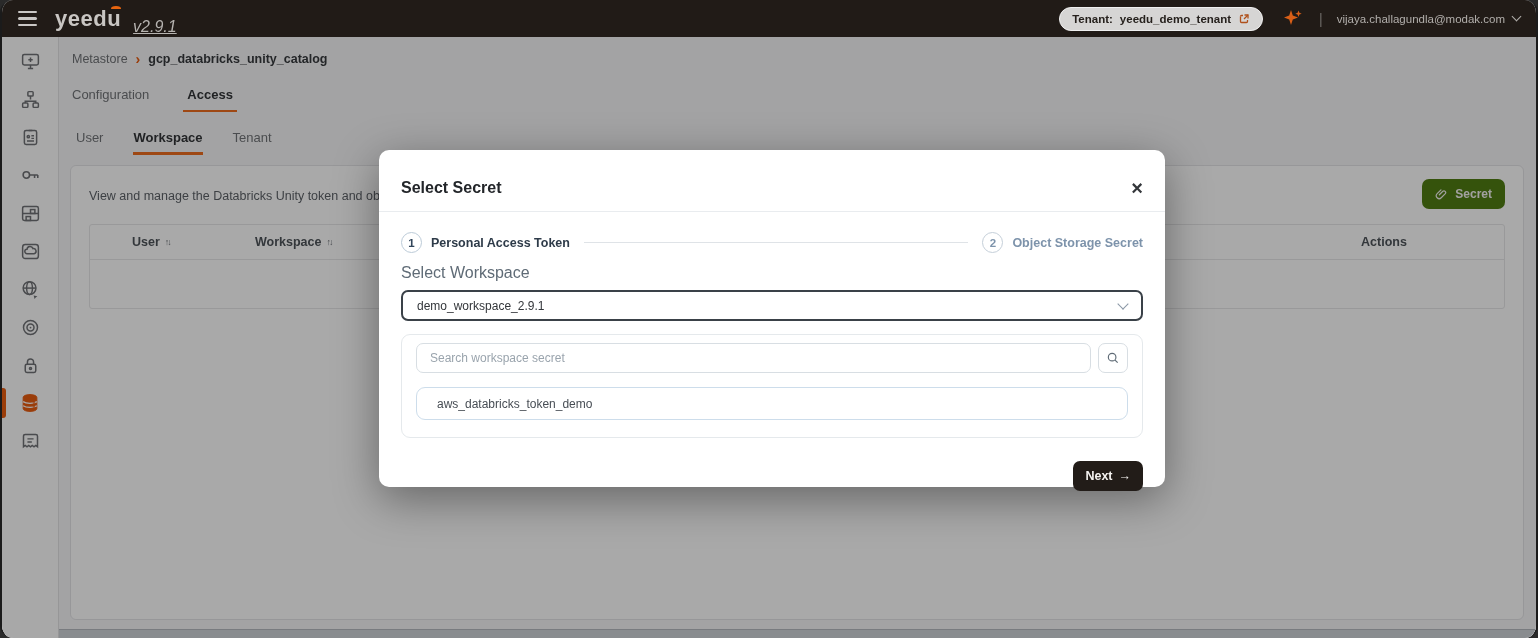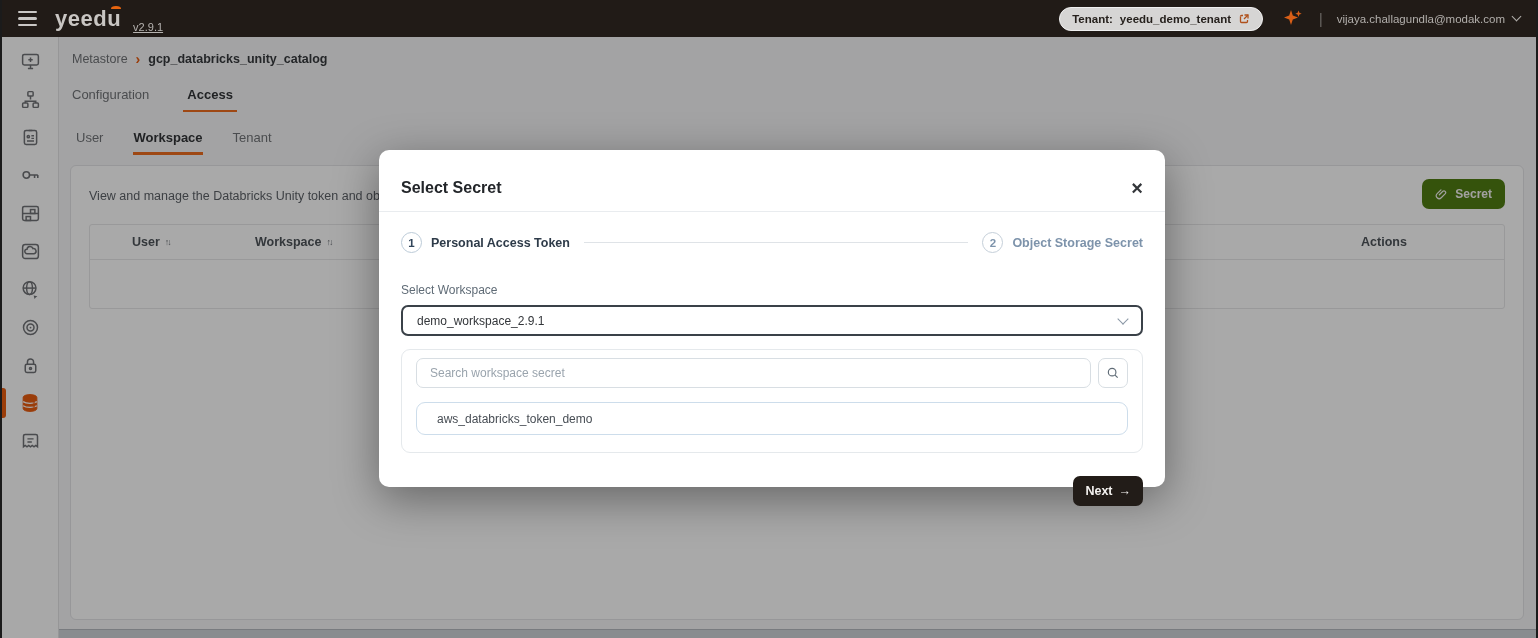--- a/index.html
+++ b/index.html
@@ -1,29 +1,29 @@
 <!DOCTYPE html>
 <html><head>
 <meta charset="utf-8">
 <style>
   * { box-sizing: border-box; margin: 0; padding: 0; }
   html,body { width:1538px; height:638px; }
   body { font-family: "Liberation Sans", sans-serif; background:#2a2a2a; }
   .window { position:relative; width:1538px; height:638px; overflow:hidden;
-            border-left:2px solid #1b1b1b; border-right:2px solid #1b1b1b; background:#f6f6f7; }
+            border-left:2px solid #1b1b1b; border-right:2px solid #1b1b1b; background:#f6f6f7;border-radius:13px; }
 
   
   .topbar { position:relative; z-index:20; height:37px; background:#211b17; display:flex; align-items:center;
             padding:0 16px; gap:12px; }
   .burger { display:flex; flex-direction:column; gap:4px; cursor:pointer; margin-right:6px;}
   .burger i { display:block; width:19px; height:2.5px; background:#c9c7c5; border-radius:2px; }
   .logo { position:relative; color:#c9c6c3; font-size:22px; font-weight:bold; letter-spacing:.5px; line-height:1; }
   .logo .breve { position:absolute; right:0px; top:-2px; width:10px; height:5px;
                  border-top:3px solid #e8650f; border-radius:50%; }
-  .version { color:#b6b3b0; font-size:11px; text-decoration:underline; margin-top:16px; }
+  .version { color:#b6b3b0; font-size:16px; text-decoration:underline; margin-top:16px;font-style:italic; }
   .tb-spacer { flex:1; }
   .tenant-pill { display:flex; align-items:center; gap:7px; background:#d6d5d4; border:1px solid #efefef;
                  border-radius:15px; padding:5px 12px; font-size:11.5px; font-weight:bold; color:#26211d; cursor:pointer;}
   .sparkle { margin-left:6px; display:flex; align-items:center; }
   .tb-divider { color:#6d6a67; font-size:14px; margin:0 2px; }
   .tb-email { color:#b2afac; font-size:11.5px; display:flex; align-items:center; gap:8px; cursor:pointer;justify-content:center; }
   .chev { width:7px; height:7px; border-right:1.6px solid #b2afac; border-bottom:1.6px solid #b2afac;
           transform:rotate(45deg); margin-top:-4px; }
 
   
@@ -83,21 +83,21 @@
 
   .stepper { display:flex; align-items:center; margin-top:20px; }
   .step { display:flex; align-items:center; gap:9px; }
   .step-circle { width:21px; height:21px; border-radius:50%; border:1.5px solid #bccbd8; display:flex;
                  align-items:center; justify-content:center; font-size:11.5px; font-weight:bold; color:#31455a; }
   .step-label { font-size:12.5px; font-weight:bold; color:#2e3b49; }
   .step.upcoming .step-circle { color:#7d93ab; border-color:#c5cfd9; }
   .step.upcoming .step-label { color:#7d93ab; }
   .step-line { flex:1; height:1.5px; background:#dfe3e7; margin:0 14px; }
 
-  .field-label { font-size:12px; color:#5f6b76; margin-top:30px; }
+  .field-label { font-size:16px; color:#5f6b76; margin-top:11px; }
   .select-box { margin-top:8px; height:31px; border:2px solid #3a4148; border-radius:7px; display:flex;
                 align-items:center; justify-content:space-between; padding:0 14px; cursor:pointer; }
   .select-value { font-size:12px; color:#33363a; }
   .chev-sel { width:8px; height:8px; border-right:1.7px solid #8a97a5; border-bottom:1.7px solid #8a97a5;
               transform:rotate(45deg); margin-top:-4px; }
 
   .secret-panel { margin-top:13px; border:1px solid #e5e9ec; border-radius:9px; padding:8px 14px 17px 14px; }
   .search-row { display:flex; gap:7px; }
   .search-input { flex:1; height:30px; border:1px solid #d8dee3; border-radius:7px; padding:0 13px;
                   font-size:12px; color:#33363a; font-family:"Liberation Sans",sans-serif; outline:none; }

